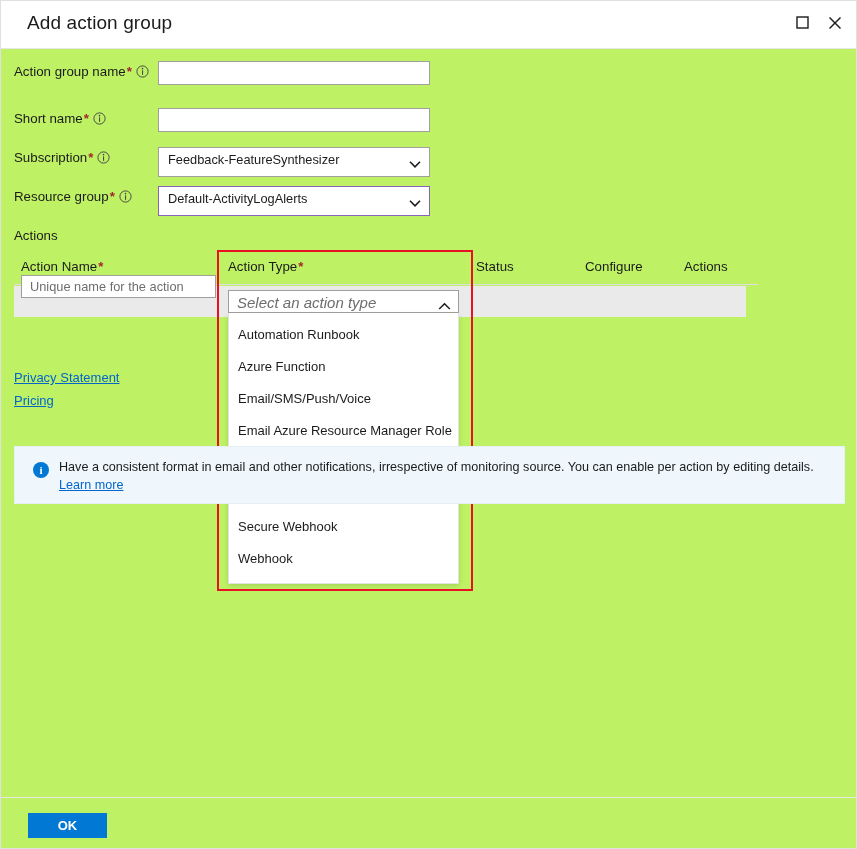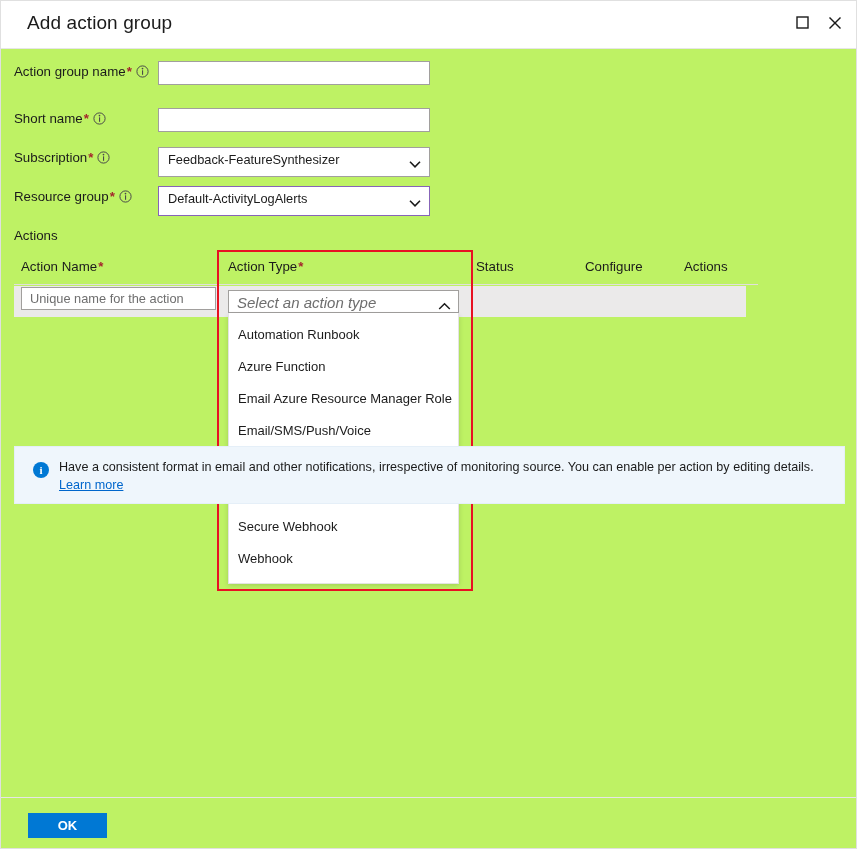--- a/index.html
+++ b/index.html
@@ -139,21 +139,21 @@
     position: absolute;
     left: 13px;
     top: 285px;
     width: 732px;
     height: 31px;
     background: #ebeaea;
   }
   .action-name-input {
     position: absolute;
     left: 20px;
-    top: 286px;
+    top: 274px;
     width: 195px;
     height: 23px;
     box-sizing: border-box;
     border: 1px solid #a19f9d;
     background: #ffffff;
     font-family: "Liberation Sans", sans-serif;
     font-size: 12.8px;
     color: #1b1b1b;
     padding: 0 8px;
     outline: none;
@@ -407,30 +407,34 @@
     <span class="chev-up">
       <svg width="13" height="9" viewBox="0 0 13 9">
         <polyline points="1.2,7 6.5,1.8 11.8,7" fill="none" stroke="#1b1b1b" stroke-width="1.5"></polyline>
       </svg>
     </span>
   </div>
 
   <div class="dropdown">
     <div class="dd-item">Automation Runbook</div>
     <div class="dd-item">Azure Function</div>
+    <div class="dd-item">Email/SMS/Push/Voice</div>
     <div class="dd-item">Email Azure Resource Manager Role</div>
-    <div class="dd-item">Email/SMS/Push/Voice</div>
     <div class="dd-item">ITSM</div>
     <div class="dd-item">LogicApp</div>
     <div class="dd-item">Secure Webhook</div>
     <div class="dd-item">Webhook</div>
   </div>
 
   <div class="redbox"></div>
 
+  <div class="linklist">
+    <span class="dlink">Privacy Statement</span>
+    <span class="dlink">Pricing</span>
+  </div>
 
   <div class="banner">
     <div class="banner-icon">i</div>
     <div class="banner-text"><span>Have a consistent format in email and other notifications, irrespective of monitoring source. You can enable per action by editing details. </span><a>Learn more</a></div>
   </div>
 
   <div class="footer-rule"></div>
   <button class="ok-btn">OK</button>
 
 </div>

